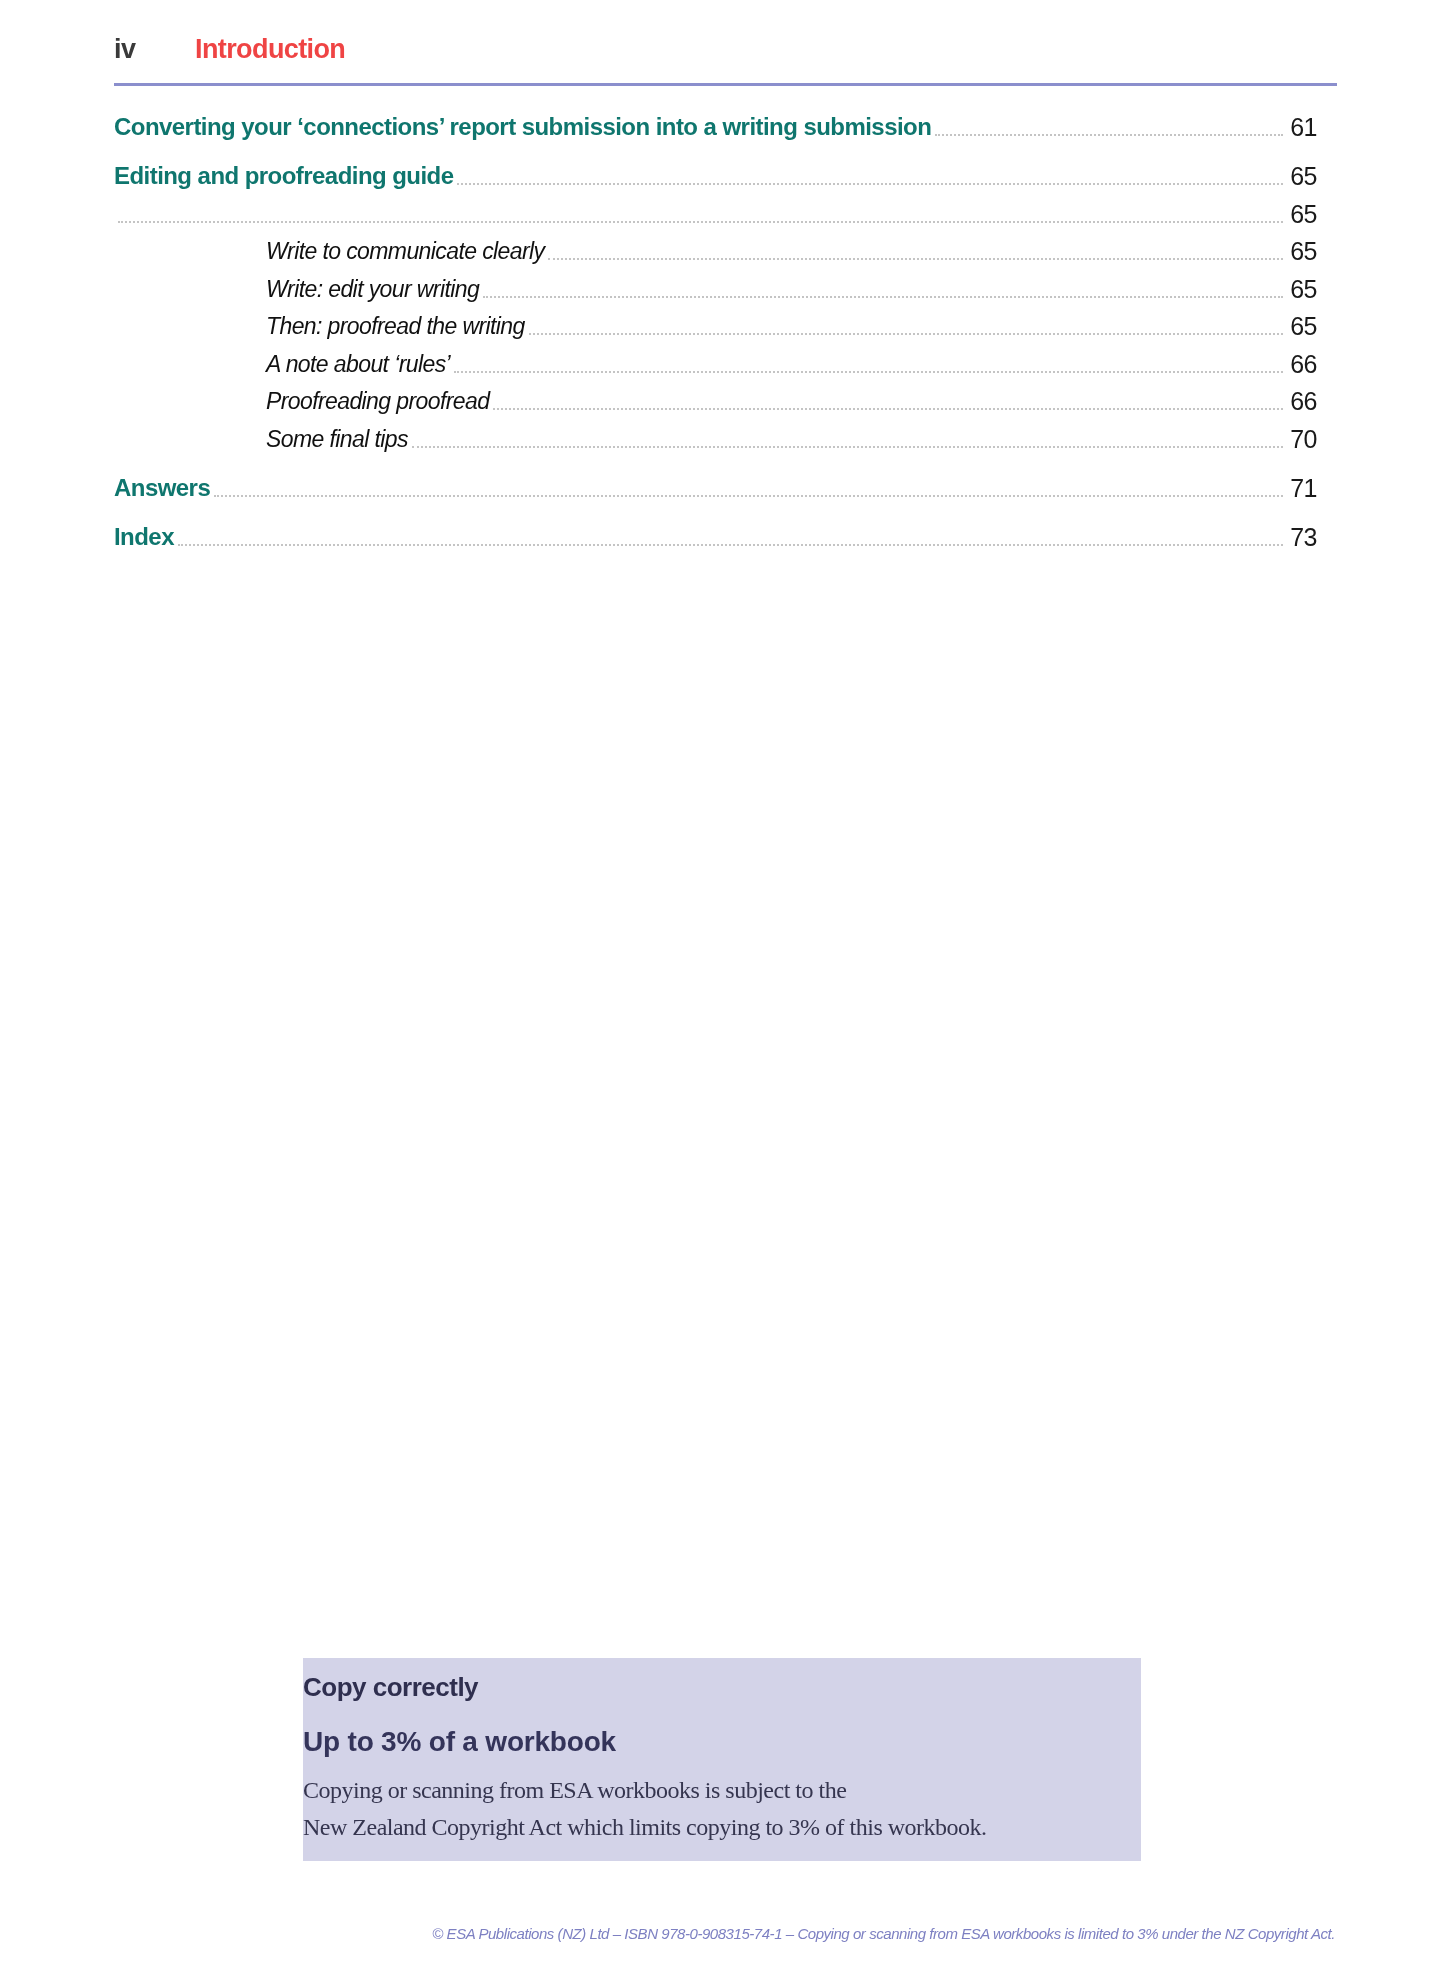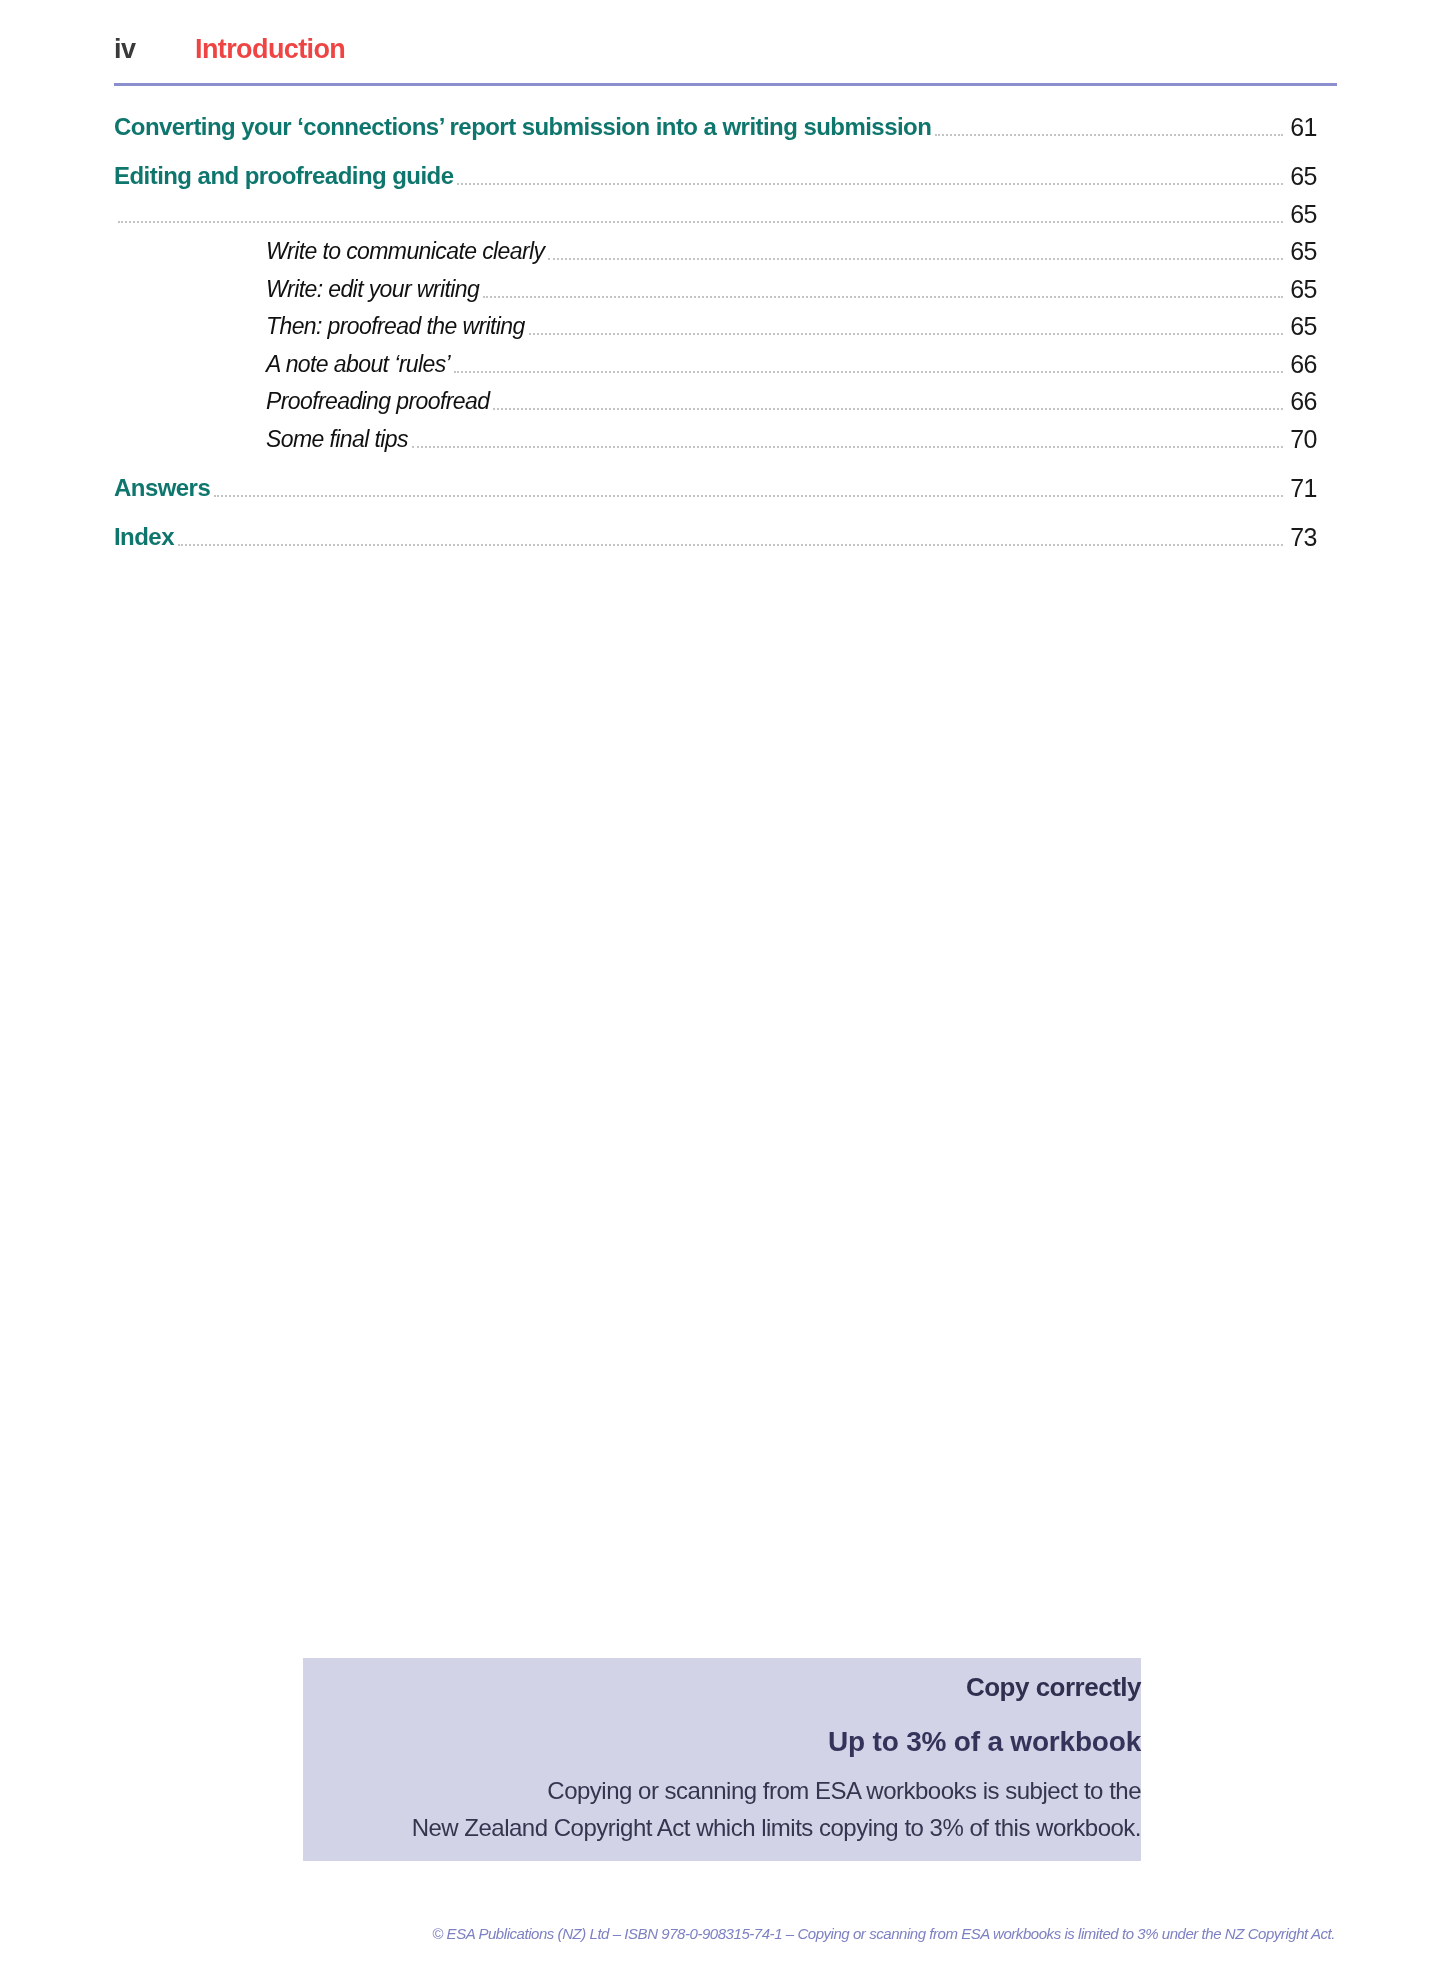--- a/index.html
+++ b/index.html
@@ -13,25 +13,25 @@
 
   .toc { position: absolute; left: 114px; top: 0; width: 1203px; }
   .row { position: absolute; left: 0; width: 1203px; height: 34px; display: flex; align-items: flex-end; }
   .row .label { white-space: nowrap; flex: 0 0 auto; }
   .row .leader { flex: 1 1 auto; height: 0; border-bottom: 2px dotted #c4c4c4; margin: 0 6px 8px 4px; }
   .row .page { flex: 0 0 auto; font-size: 25px; color: #1a1a1a; width: 28px; text-align: right; line-height: 34px; letter-spacing: -0.5px; }
 
   .row.main .label { font-size: 24px; font-weight: bold; color: #0f766e; line-height: 34px; letter-spacing: -0.55px; }
   .row.sub .label { font-size: 23px; font-style: italic; color: #111; line-height: 34px; padding-left: 152px; letter-spacing: -0.6px; }
 
-  .notice { position: absolute; left: 303px; top: 1658px; width: 838px; height: 203px; background: #d3d3e8; text-align: right; color: #2f2f4f; }
+  .notice { position: absolute; left: 303px; top: 1658px; width: 838px; height: 203px; background: #d3d3e8; text-align: left; color: #2f2f4f; }
   .notice-title { position: absolute; left: 0; right: 0; top: 14px; font-size: 26px; font-weight: bold; letter-spacing: -0.5px; }
   .notice-subtitle { position: absolute; left: 0; right: 0; top: 68px; font-size: 28px; font-weight: bold; letter-spacing: -0.2px; color: #34345a; }
   .notice-body { position: absolute; left: 0; right: 0; top: 114px; font-size: 24px; line-height: 37px; letter-spacing: -0.5px; color: #35354f; }
-  .notice-body div { white-space: nowrap; }
+  .notice-body div { white-space: nowrap; font-family: Liberation Serif, serif; }
 
   .footer { position: absolute; right: 110px; top: 1925px; font-size: 15px; font-style: italic; color: #7d80c2; white-space: nowrap; letter-spacing: -0.45px; margin-left: 32px; }
 </style>
 </head>
 <body>
 
 <div class="header">
   <span class="folio">iv</span>
   <span class="running-title">Introduction</span>
 </div>

